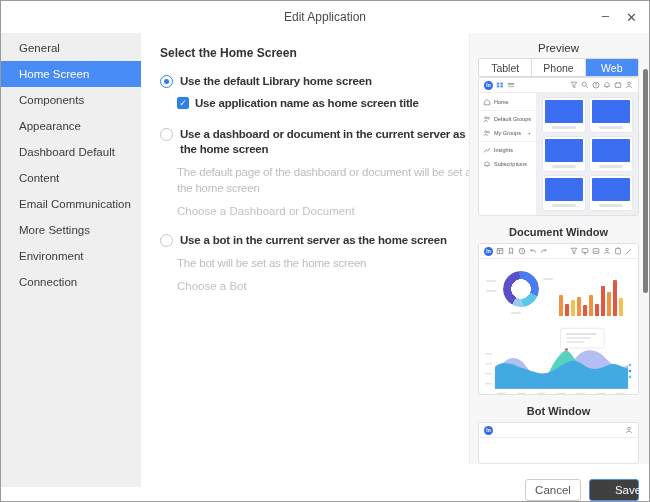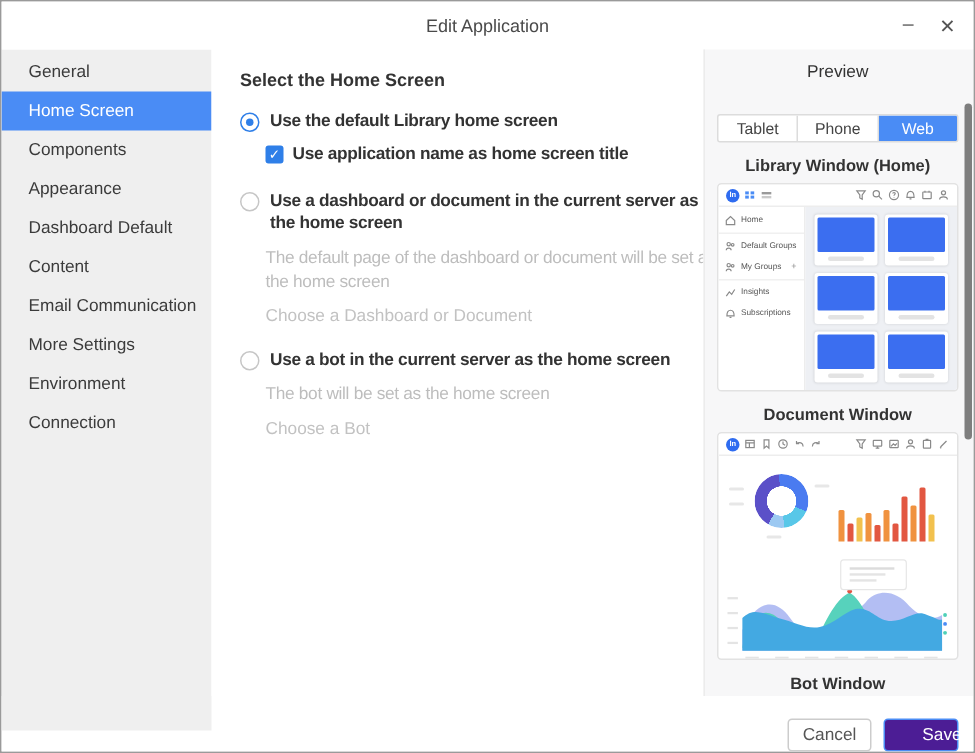--- a/index.html
+++ b/index.html
@@ -34,21 +34,21 @@
   .check-row{ display:flex; align-items:center; gap:6px; margin:7px 0 0 17px; }
   .checkbox{ width:12px; height:12px; border-radius:2px; background:#2f7fe8; color:#fff;
              font-size:9px; line-height:12px; text-align:center; flex:0 0 12px; }
   .desc{ font-size:11.5px; color:#bdbdbd; margin:7px 0 0 17px; width:310px; line-height:1.4;
          letter-spacing:-0.2px;}
   .choose{ font-size:11.5px; color:#c2c2c2; margin:9px 0 0 17px; }
   
   .preview{ flex:0 0 180px; background:#f7f7f8; border-left:1px solid #ececec; position:relative;
             padding:0 10px 0 8px; overflow:hidden; }
   .preview-title{ text-align:center; font-size:11.5px; color:#333; margin-top:9px; }
-  .tabs{ display:flex; margin-top:22px; height:19px; border:1px solid #dcdcdc; border-radius:2px;
+  .tabs{ display:flex; margin-top:4px; height:19px; border:1px solid #dcdcdc; border-radius:2px;
          overflow:hidden; background:#fff; }
   .tab{ flex:1; font-size:10.5px; color:#444; display:flex; align-items:center; justify-content:center;
         border-right:1px solid #dcdcdc; }
   .tab:last-child{ border-right:none; }
   .tab.selected{ background:#4a8cf5; color:#fff; }
   .section-title{ text-align:center; font-size:11px; font-weight:700; color:#333; margin:10px 0 5px; }
   .mini-card{ background:#fff; border:1px solid #e2e2e2; border-radius:3px; overflow:hidden; }
   .mini-toolbar{ height:15px; flex:0 0 15px; display:flex; align-items:center; gap:3px;
                  padding:0 5px; border-bottom:1px solid #ededed; background:#fff; }
   .logo{ width:9px; height:9px; border-radius:50%; background:#2f6cf0; color:#fff; font-size:5px;
@@ -87,21 +87,21 @@
   
   .vscroll{ position:absolute; right:1px; top:36px; width:5px; height:224px; background:#7e7e7e;
             border-radius:3px; }
   
   .footer{ flex:0 0 37px; background:#fff; position:relative; display:flex; align-items:flex-end;
            justify-content:flex-end; gap:8px; padding-right:10px; }
   .sidebar-ext{ position:absolute; left:0; top:0; width:140px; height:23px; background:#efefef; }
   .btn{ height:22px; border-radius:3px; font-size:11.5px; display:flex; align-items:center;
         justify-content:center; font-family:inherit; }
   .btn.cancel{ width:56px; background:#fff; border:1px solid #ccc; color:#555; }
-  .btn.save{ width:50px; background:#4c1d95; border:1px solid #4a8cf5; color:#fff;padding-left:28px; }
+  .btn.save{ width:50px; background:#404040; border:1px solid #4a8cf5; color:#fff;padding-left:28px; }
   svg.mi{ stroke:#8a8a8a; fill:none; stroke-width:1; }
   svg.mi.blue{ stroke:#4a8cf5; }
 </style>
 </head>
 <body>
 
 <div class="window">
 
   <div class="titlebar">
     <div class="title">Edit Application</div>
@@ -160,21 +160,20 @@
 
     <div class="preview">
       <div class="preview-title">Preview</div>
 
       <div class="tabs">
         <div class="tab">Tablet</div>
         <div class="tab">Phone</div>
         <div class="tab selected">Web</div>
       </div>
 
-      <div class="section-title">Library Window (Home)</div>
 
       <div class="mini-card lib-card">
         <div class="mini-toolbar">
           <span class="logo">In</span>
           <svg class="mi blue" viewBox="0 0 10 10">
               <rect x="1" y="2" width="3" height="2.5" fill="#4a8cf5" stroke="none"></rect>
               <rect x="5.5" y="2" width="3" height="2.5" fill="#4a8cf5" stroke="none"></rect>
               <rect x="1" y="5.5" width="3" height="2.5" fill="#4a8cf5" stroke="none"></rect>
               <rect x="5.5" y="5.5" width="3" height="2.5" fill="#4a8cf5" stroke="none"></rect>
             </svg>

